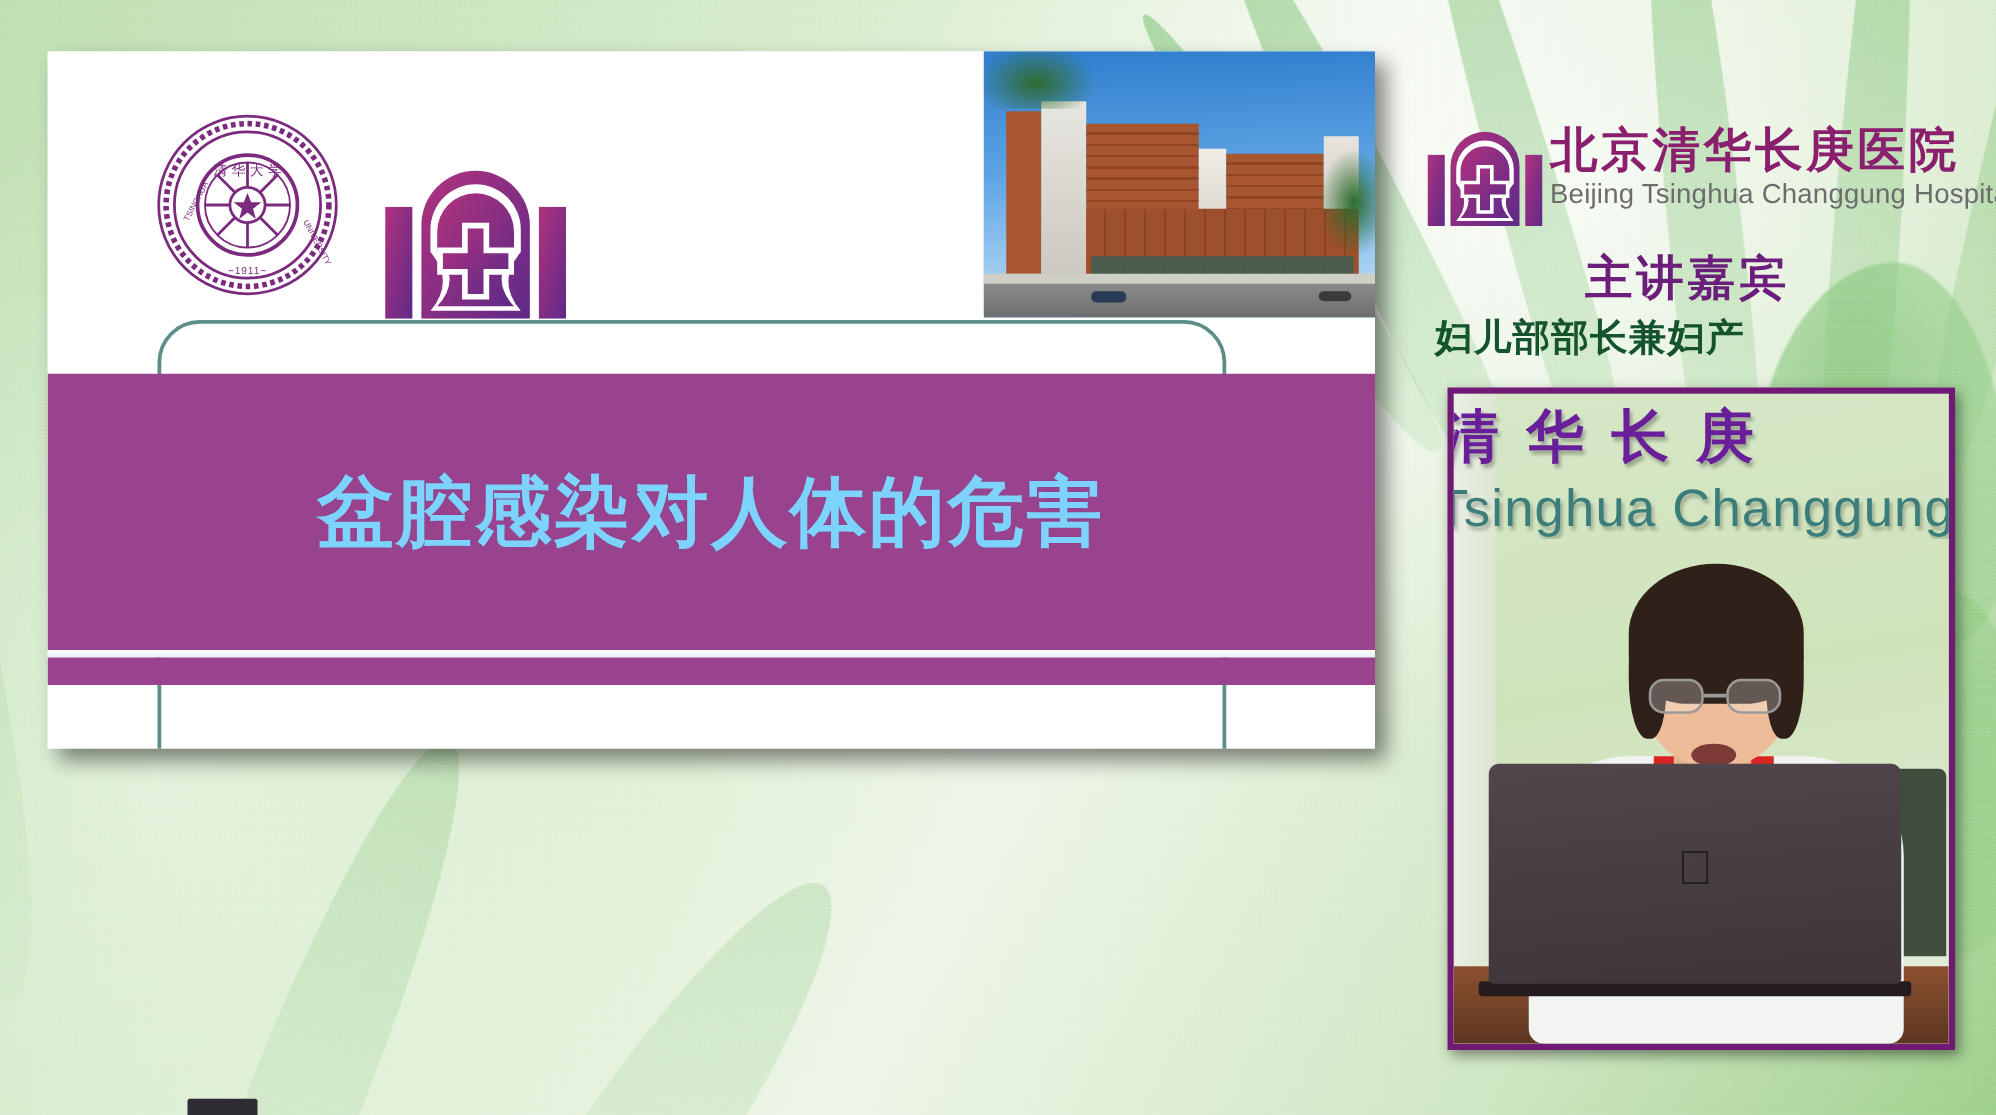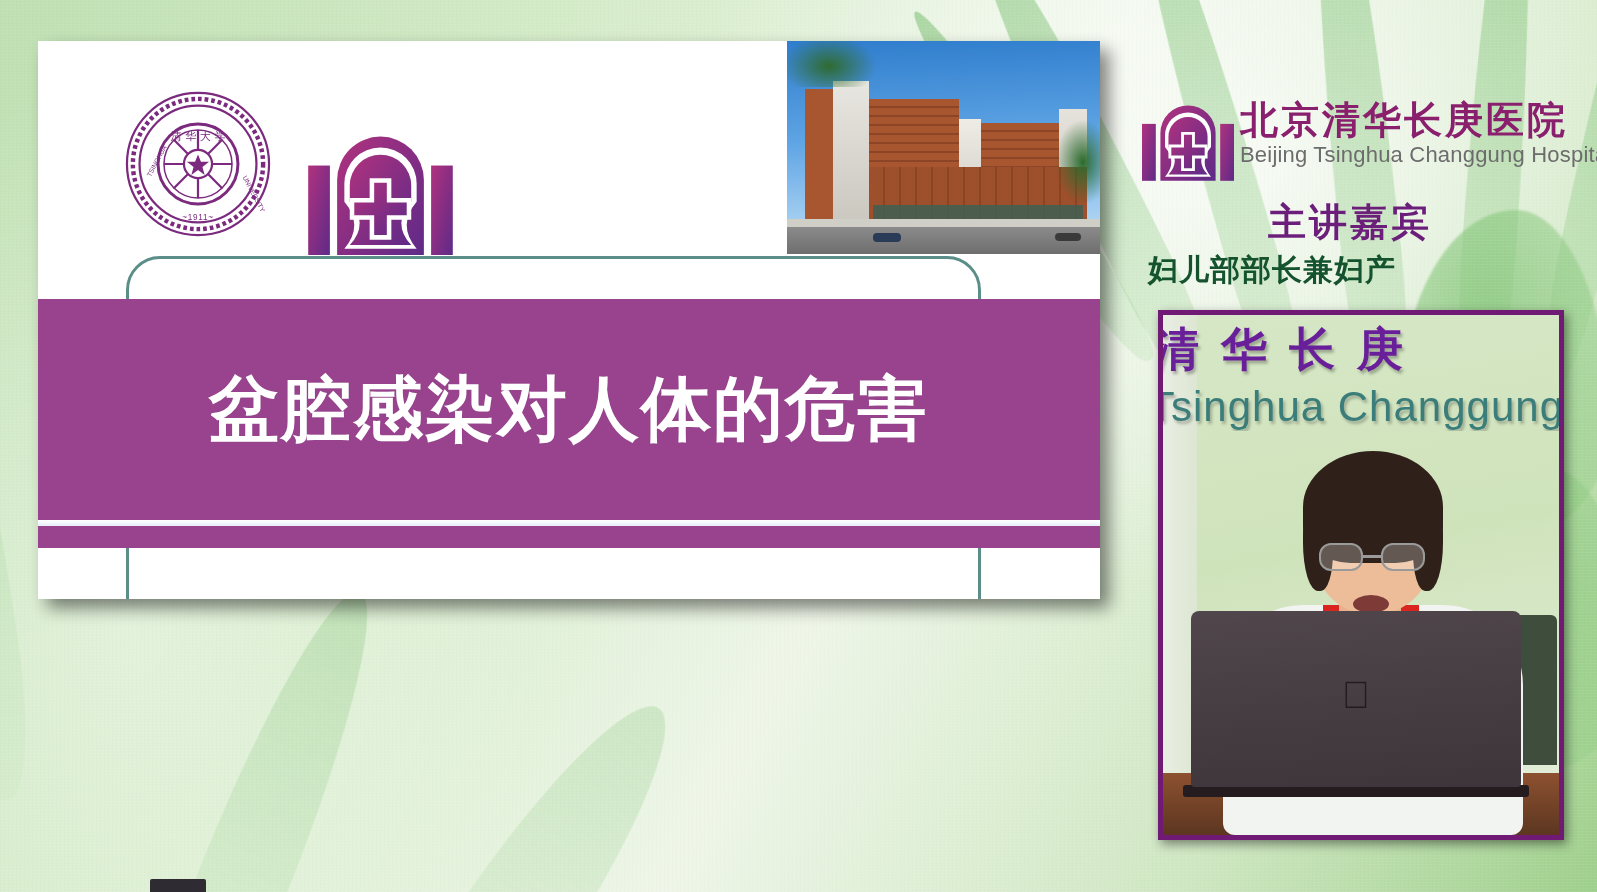--- a/index.html
+++ b/index.html
@@ -63,21 +63,21 @@
     position:absolute; left:88px; top:215px; width:855px; height:530px;
     border:3px solid #5b8e88; border-radius:34px;
   }
 
   #title-band {
     position:absolute; left:0; top:258px; width:1062px; height:221px;
     background:#99438f;
     display:flex; align-items:center; justify-content:center;
   }
   #title-band .ttl {
-    color:#ffffff; font-weight:bold; font-size:70px; letter-spacing:2px;
+    color:#7dd3fc; font-weight:bold; font-size:61px; letter-spacing:2px;
     font-family:"DejaVu Sans","Liberation Sans",sans-serif;
     text-shadow:0 0 1px rgba(0,0,0,.15);
     text-align:right;
   }
   #band-line { position:absolute; left:0; top:479px; width:1062px; height:6px; background:linear-gradient(180deg,#ffffff,#e8eef8); }
   #band-lower { position:absolute; left:0; top:485px; width:1062px; height:22px; background:#99438f; }
 
   #presenter {
     position:absolute; left:0; top:540px; width:1062px; text-align:center;
   }

